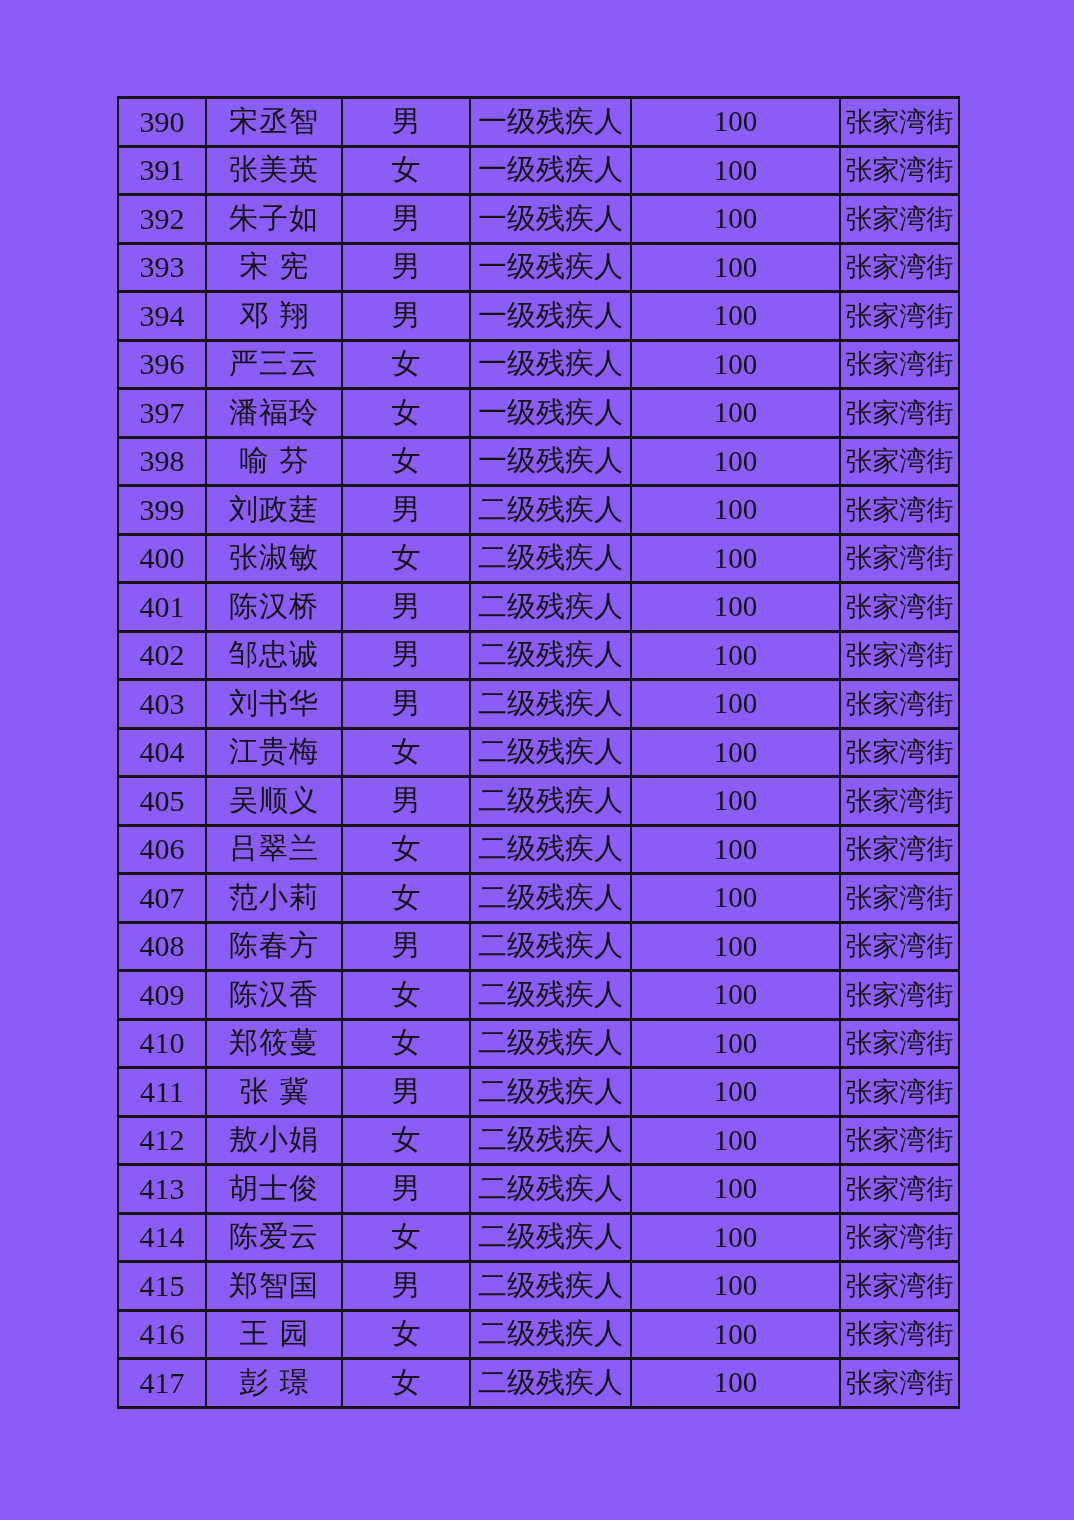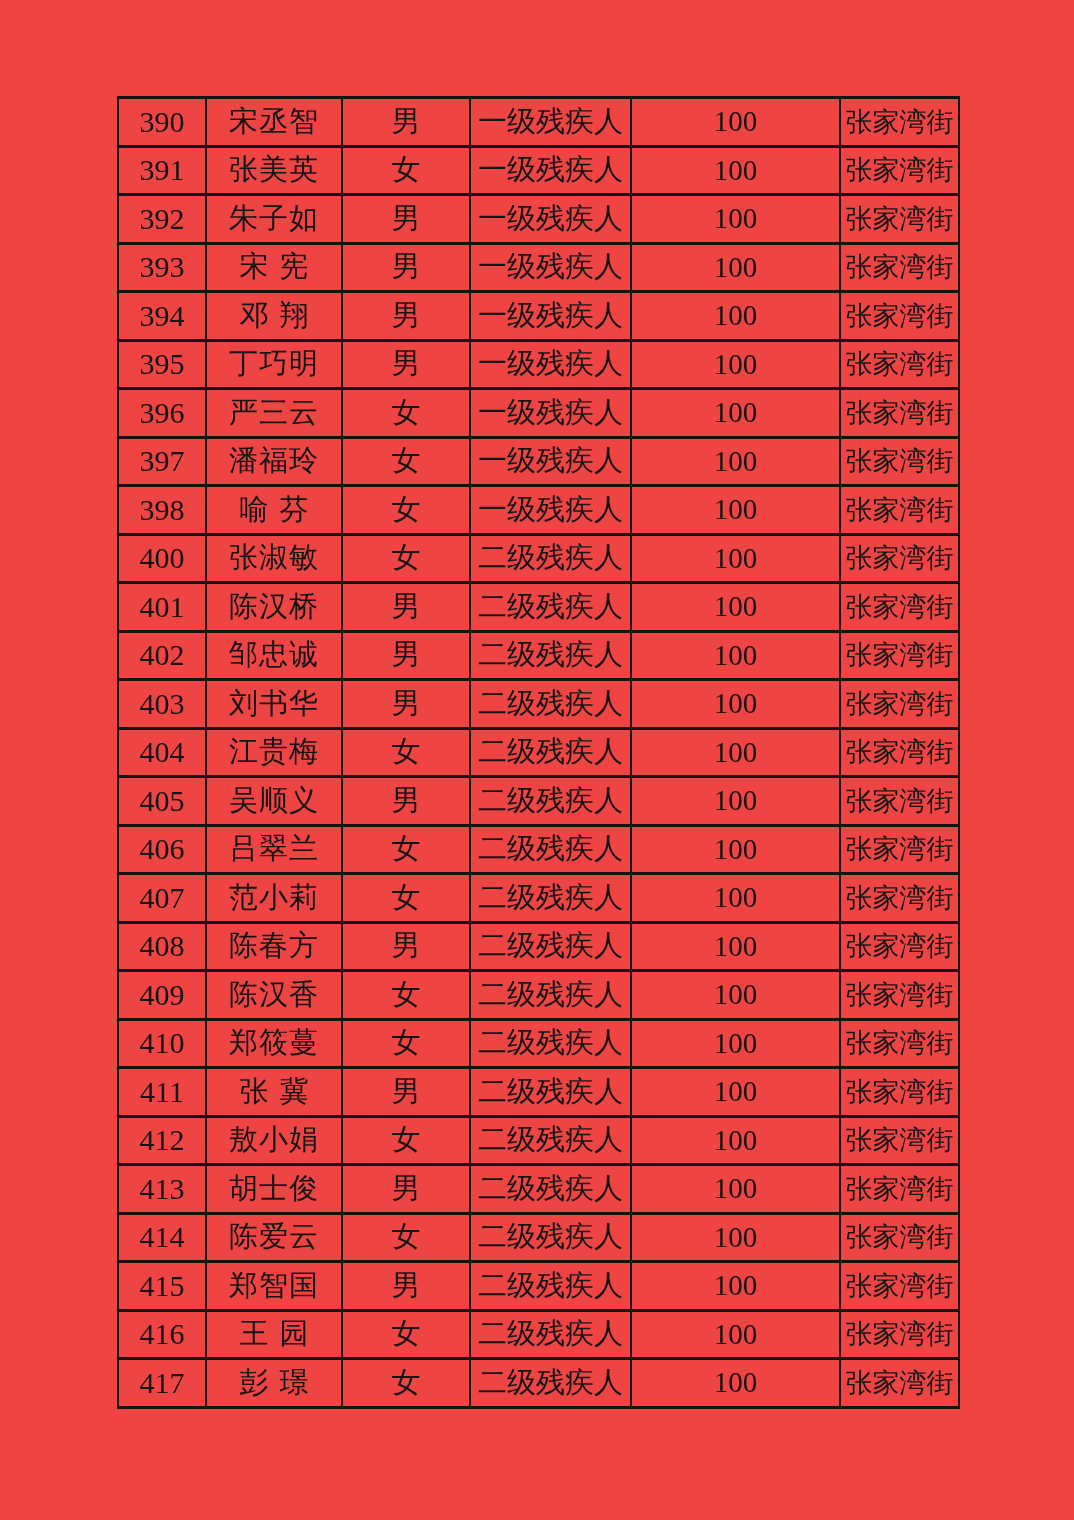--- a/index.html
+++ b/index.html
@@ -4,21 +4,21 @@
 <style>
   html, body {
     margin: 0;
     padding: 0;
     background: #ffffff;
   }
   .page {
     position: relative;
     width: 1074px;
     height: 1520px;
-    background: #ef4444;
+    background: #8b5cf6;
     overflow: hidden;
     font-family: "Liberation Serif", serif;
     color: #141414;
   }
   table.records {
     position: absolute;
     left: 117px;
     top: 96px;
     width: 841px;
     border-collapse: collapse;
@@ -119,48 +119,48 @@
   </tr>
         <tr>
     <td class="c-index">394</td>
     <td class="c-name"><span class="spread">邓翔</span></td>
     <td class="c-gender">男</td>
     <td class="c-category">一级残疾人</td>
     <td class="c-amount">100</td>
     <td class="c-street">张家湾街</td>
   </tr>
         <tr>
-    <td class="c-index">395</td>
-    <td class="c-name"><span>丁巧明</span></td>
-    <td class="c-gender">男</td>
-    <td class="c-category">一级残疾人</td>
-    <td class="c-amount">100</td>
-    <td class="c-street">张家湾街</td>
-  </tr>
-        <tr>
     <td class="c-index">396</td>
     <td class="c-name"><span>严三云</span></td>
     <td class="c-gender">女</td>
     <td class="c-category">一级残疾人</td>
     <td class="c-amount">100</td>
     <td class="c-street">张家湾街</td>
   </tr>
         <tr>
     <td class="c-index">397</td>
     <td class="c-name"><span>潘福玲</span></td>
     <td class="c-gender">女</td>
     <td class="c-category">一级残疾人</td>
     <td class="c-amount">100</td>
     <td class="c-street">张家湾街</td>
   </tr>
         <tr>
     <td class="c-index">398</td>
     <td class="c-name"><span class="spread">喻芬</span></td>
     <td class="c-gender">女</td>
     <td class="c-category">一级残疾人</td>
+    <td class="c-amount">100</td>
+    <td class="c-street">张家湾街</td>
+  </tr>
+        <tr>
+    <td class="c-index">399</td>
+    <td class="c-name"><span>刘政莛</span></td>
+    <td class="c-gender">男</td>
+    <td class="c-category">二级残疾人</td>
     <td class="c-amount">100</td>
     <td class="c-street">张家湾街</td>
   </tr>
         <tr>
     <td class="c-index">400</td>
     <td class="c-name"><span>张淑敏</span></td>
     <td class="c-gender">女</td>
     <td class="c-category">二级残疾人</td>
     <td class="c-amount">100</td>
     <td class="c-street">张家湾街</td>

